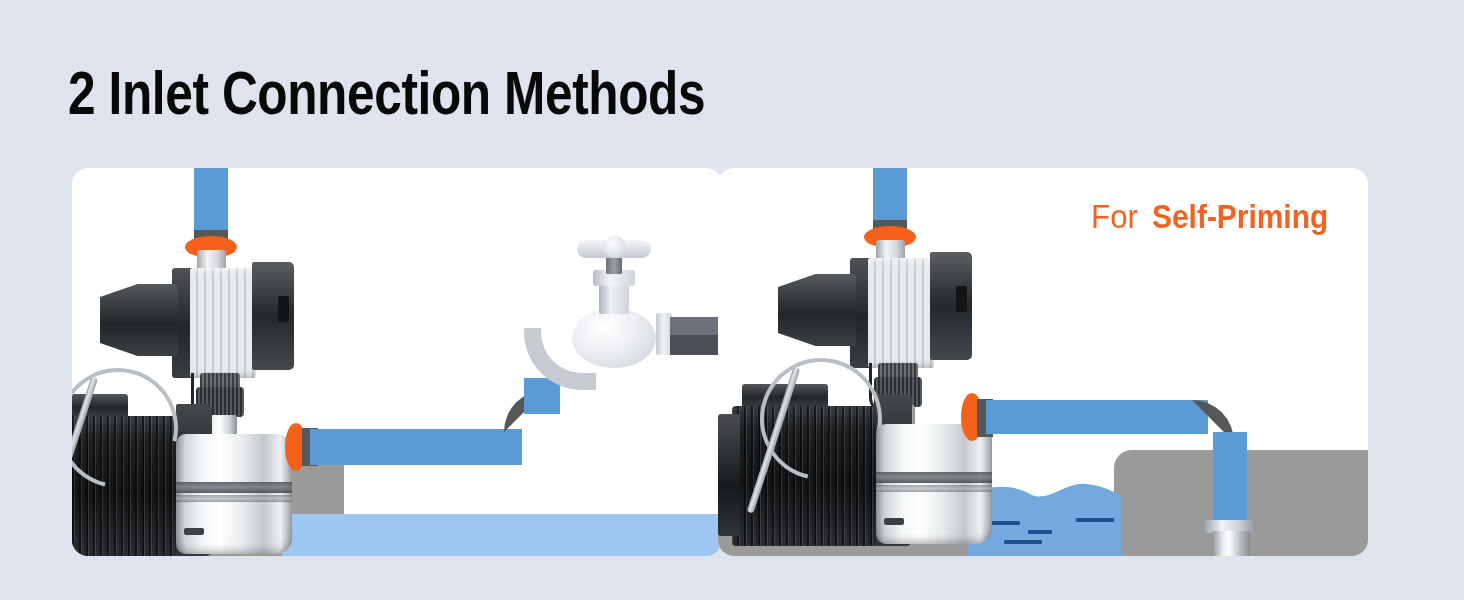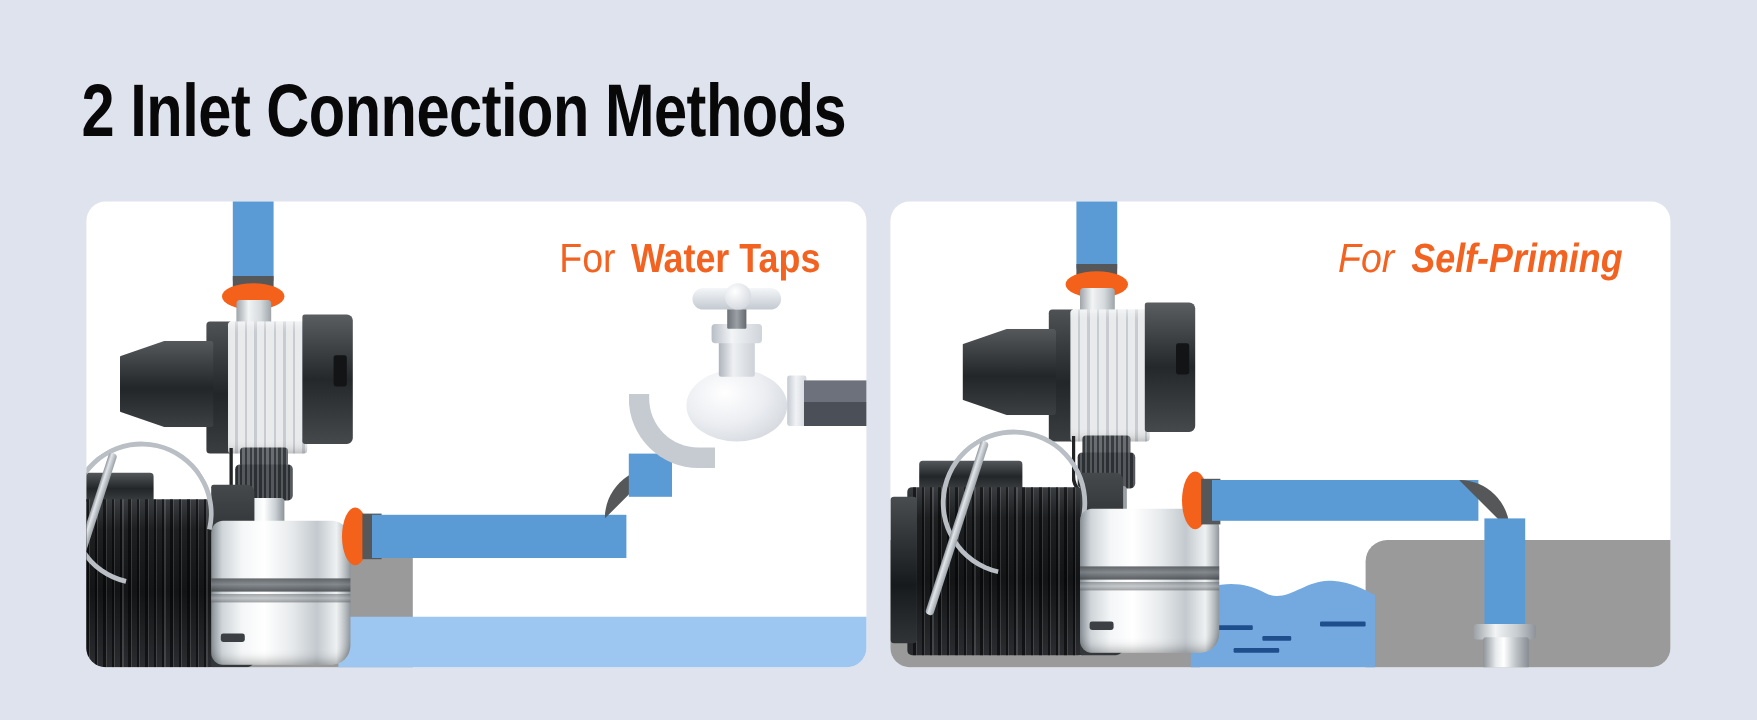--- a/index.html
+++ b/index.html
@@ -27,21 +27,21 @@
   .panel {
     position:absolute;
     top:168px;
     width:650px;
     height:388px;
     background:#ffffff;
     border-radius:16px;
     overflow:hidden;
   }
   #panel-left  { left:72px; }
-  #panel-right { left:742px;font-style:italic; }
+  #panel-right { left:718px; }
 
   .panel-caption {
     position:absolute;
     top:30px;
     right:28px;
     white-space:nowrap;
     color:#f26322;
     font-size:34px;
     line-height:36px;
   }
@@ -243,23 +243,20 @@
     border-radius:3px;
   }
 </style>
 </head>
 <body>
 
 <div class="page-title">2 Inlet Connection Methods</div>
 
 <div class="panel" id="panel-left">
 
-  <div class="panel-caption">
-    <span class="cap-for">For </span><span class="cap-main">Water Taps</span>
-  </div>
 
   <div class="abs gray-bank" style="left:-20px; top:275px; width:292px; height:115px; border-radius:0 18px 0 0;"></div>
   <div class="abs water-light" style="left:210px; top:346px; width:460px; height:44px; border-radius:0 0 14px 0;"></div>
 
   <div class="abs pipe-blue" style="left:122px; top:-2px; width:34px; height:68px;"></div>
   <div class="abs pipe-dark" style="left:122px; top:62px; width:34px; height:12px;"></div>
   <div class="abs orange-collar" style="left:113px; top:68px; width:52px; height:22px;"></div>
 
   <div class="ctrl-stub" style="left:125px; top:82px; width:29px; height:22px;"></div>
   <div class="ctrl-capL" style="left:100px; top:100px; width:20px; height:110px;"></div>

